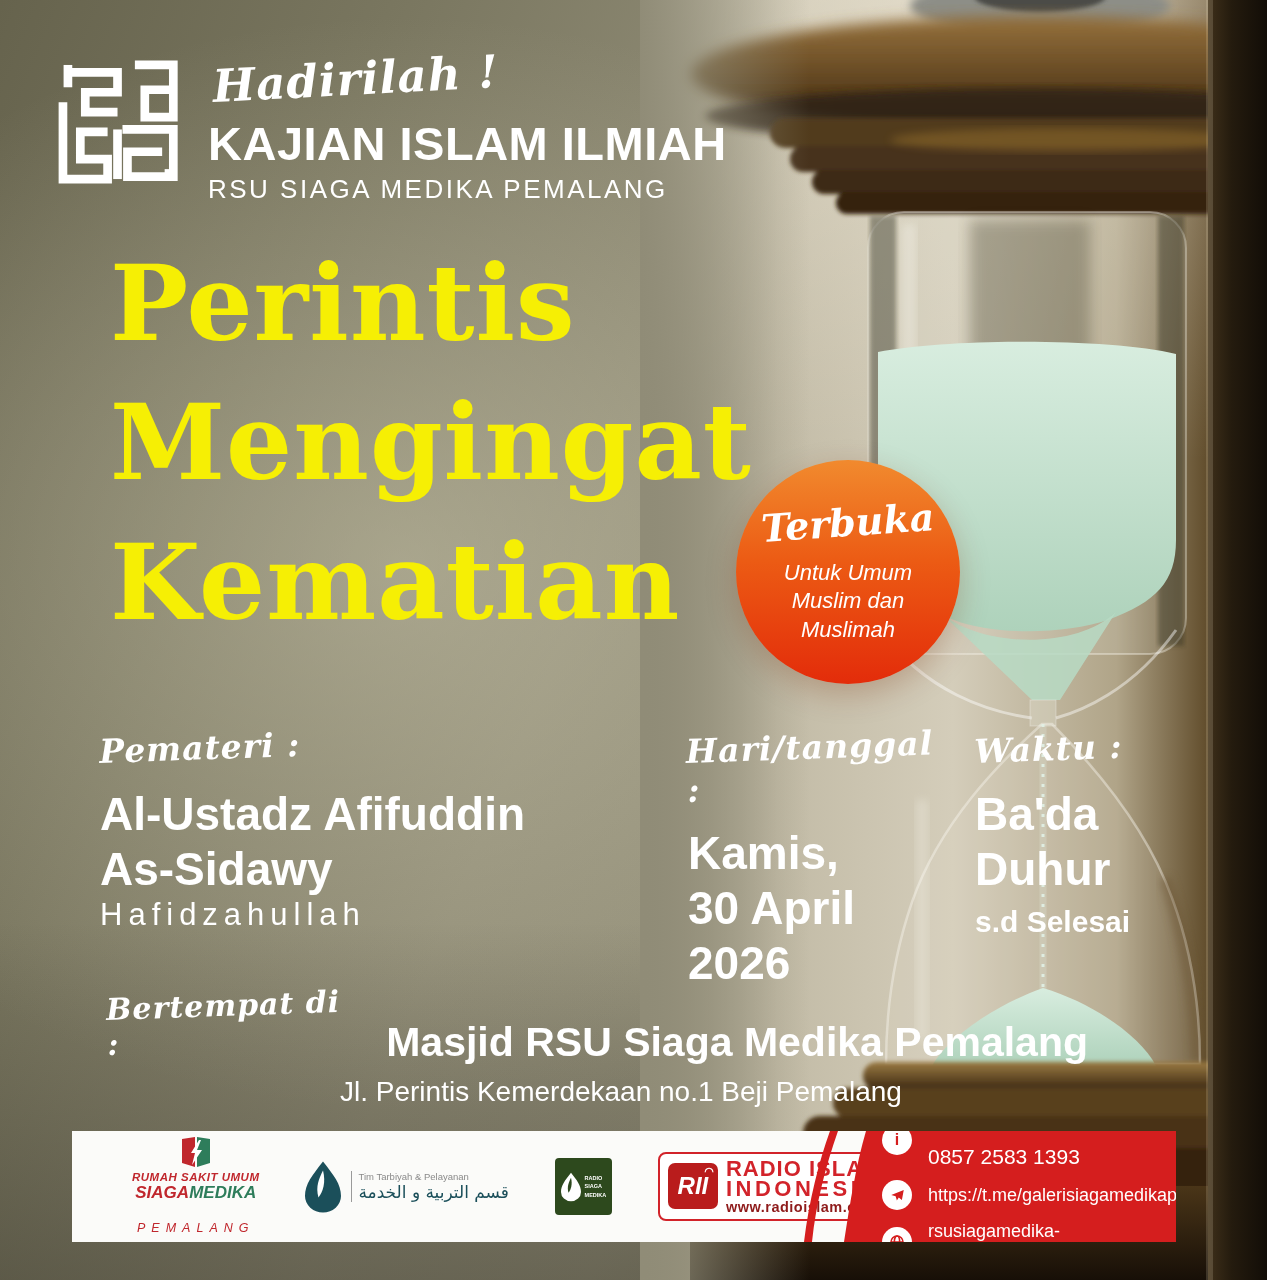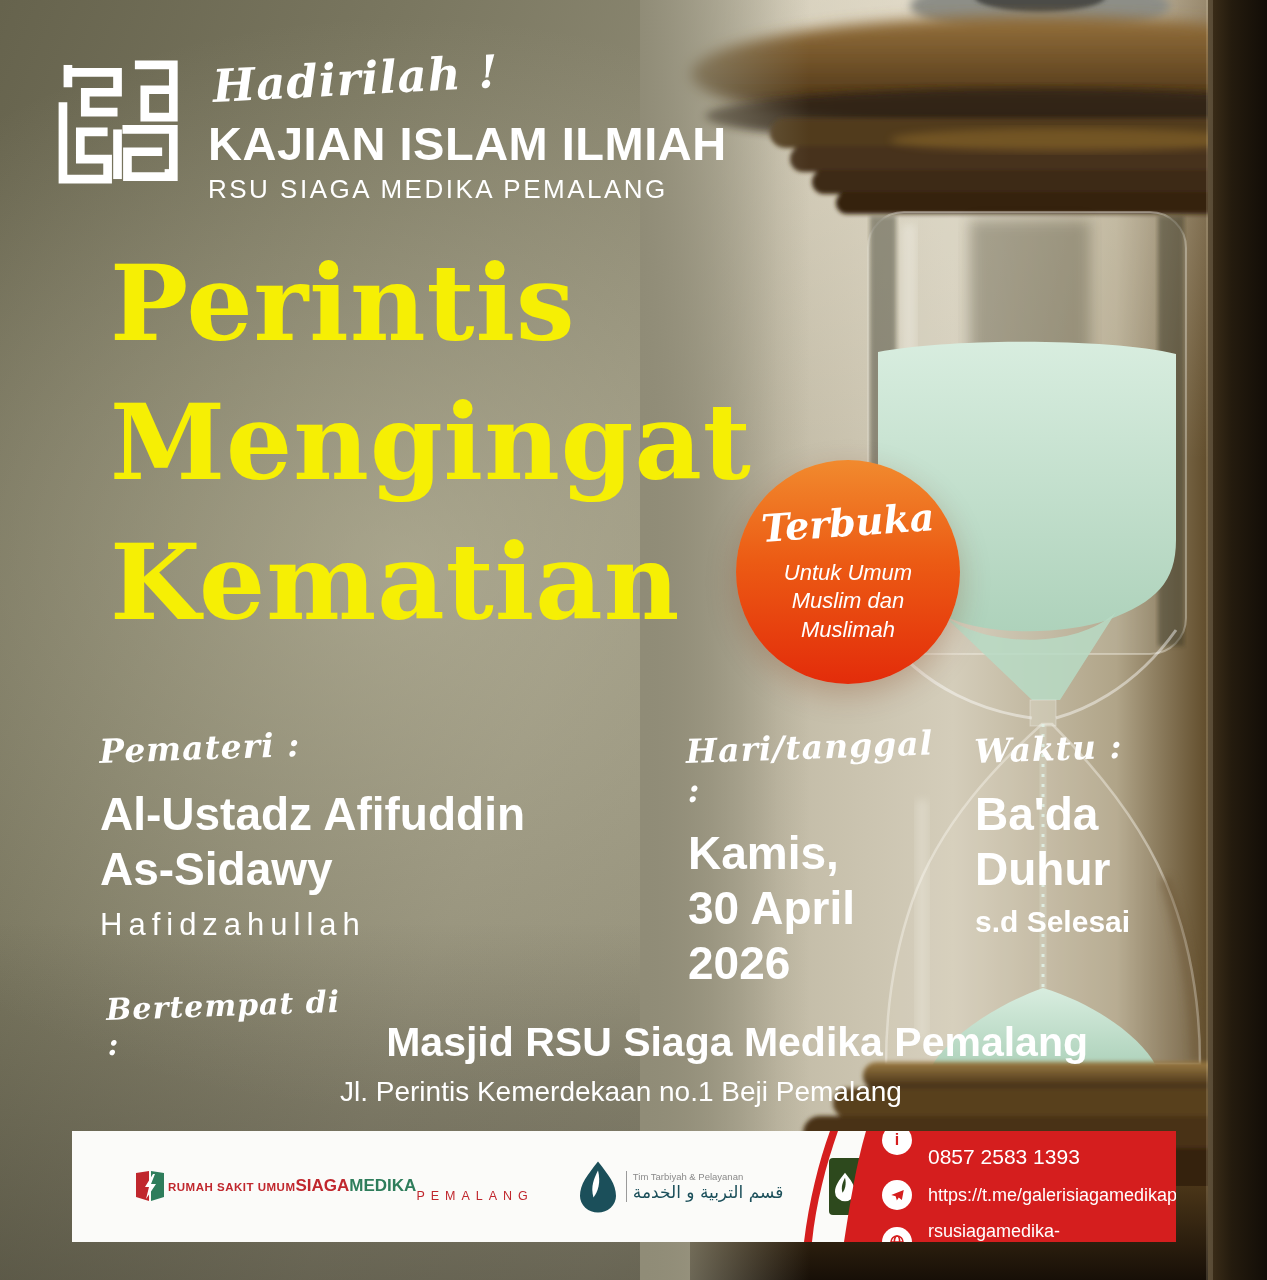--- a/index.html
+++ b/index.html
@@ -30,34 +30,34 @@
     box-shadow:0 10px 30px rgba(120,40,0,.25);
     display:flex;flex-direction:column;align-items:center;justify-content:center;color:#fff;text-align:center;}
   .badge-script{font-family:"DejaVu Serif",serif;font-style:italic;font-weight:bold;font-size:38px;
     transform:rotate(-4deg);margin-bottom:14px;}
   .badge-line{font-style:italic;font-size:22px;line-height:1.3;}
   
   .script-label{font-family:"DejaVu Serif",serif;font-style:italic;font-weight:bold;font-size:33px;
     color:#fff;transform:rotate(-2deg);transform-origin:left bottom;margin-bottom:16px;letter-spacing:1px;}
   .big-bold{font-size:46px;font-weight:bold;color:#fff;line-height:1.2;}
   #speaker{left:100px;top:732px;width:580px;}
-  #speaker .honorific{font-size:31px;color:#fff;letter-spacing:6px;margin-top:10px;}
+  #speaker .honorific{font-size:31px;color:#fff;letter-spacing:6px;}
   #datecol{left:688px;top:732px;width:270px;}
   #timecol{left:975px;top:732px;width:260px;}
   #timecol .sd{font-size:30px;font-weight:bold;color:#fff;margin-top:8px;}
   
   #venue{left:108px;top:992px;width:980px;color:#fff;}
   #venue .row{display:flex;align-items:flex-end;gap:26px;}
   #venue .script-label{margin-bottom:4px;font-size:30px;}
   #venue .vname{font-size:41px;font-weight:bold;white-space:nowrap;text-align:center;}
   #venue .vaddr{font-size:28px;margin-top:10px;padding-left:232px;}
   
   #whitebar{left:72px;top:1131px;width:1104px;height:111px;background:#fbfbf9;
     display:flex;align-items:center;gap:46px;padding-left:60px;box-sizing:border-box;}
-  .hosp{display:flex;flex-direction:row;align-items:center;line-height:1.1;}
+  .hosp{display:flex;flex-direction:column;align-items:center;line-height:1.1;font-style:italic;}
   .hosp .l1{font-size:11.5px;font-weight:bold;color:#c0272d;letter-spacing:.5px;margin-top:2px;}
   .hosp .l2{font-size:17px;font-weight:bold;}
   .hosp .l2 .red{color:#c0272d;} .hosp .l2 .green{color:#2e7d5b;}
   .hosp .l3{font-size:12.5px;color:#c0272d;letter-spacing:6px;margin-top:20px;}
   .tarb{display:flex;align-items:center;gap:10px;}
   .tarb .txt{border-left:1.5px solid #9a9a9a;padding-left:6px;}
   .tarb .t1{font-size:9.5px;color:#8a8a8a;}
   .tarb .t2{font-size:17px;color:#1b4f5a;font-weight:normal;font-family:"DejaVu Sans",sans-serif;}
   .rsm{width:57px;height:57px;background:#2d491d;border-radius:4px;display:flex;align-items:center;justify-content:center;gap:4px;}
   .rsm .mini{color:#fff;font-size:5.5px;font-weight:bold;line-height:1.5;}

